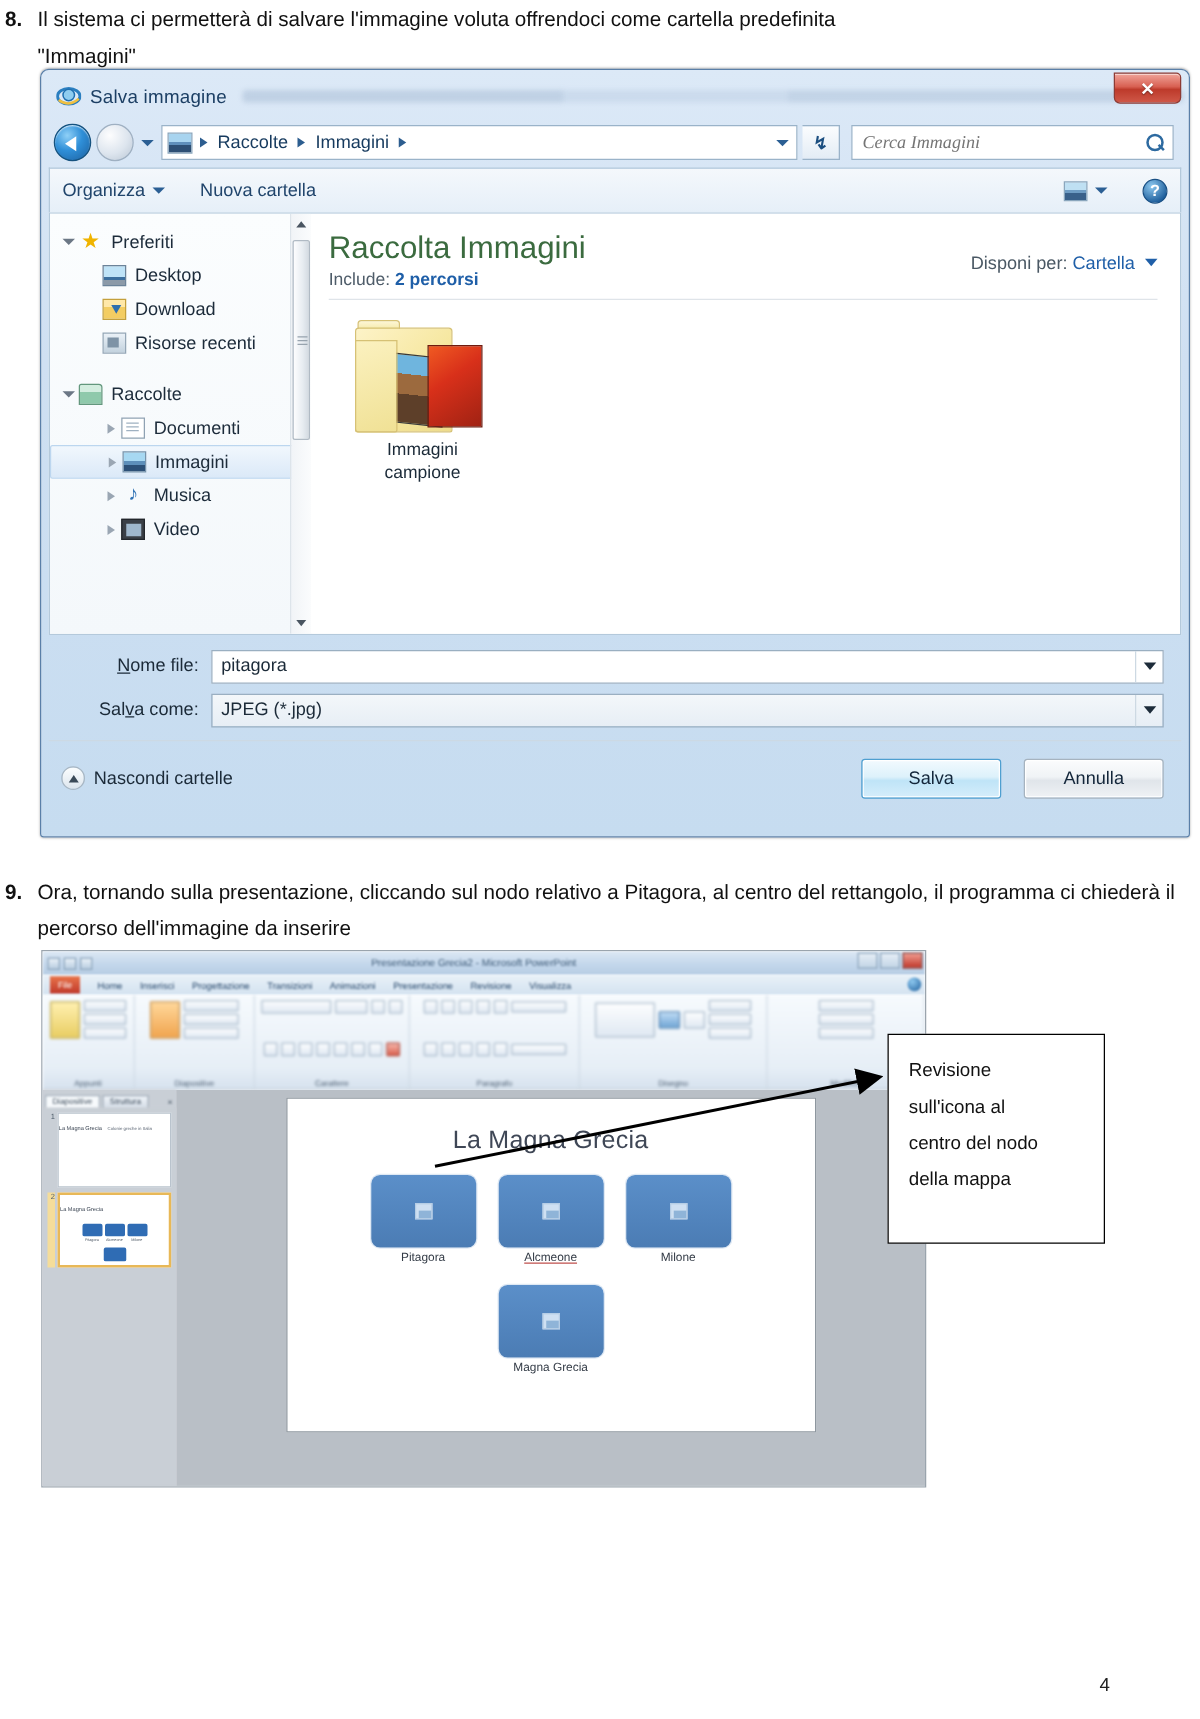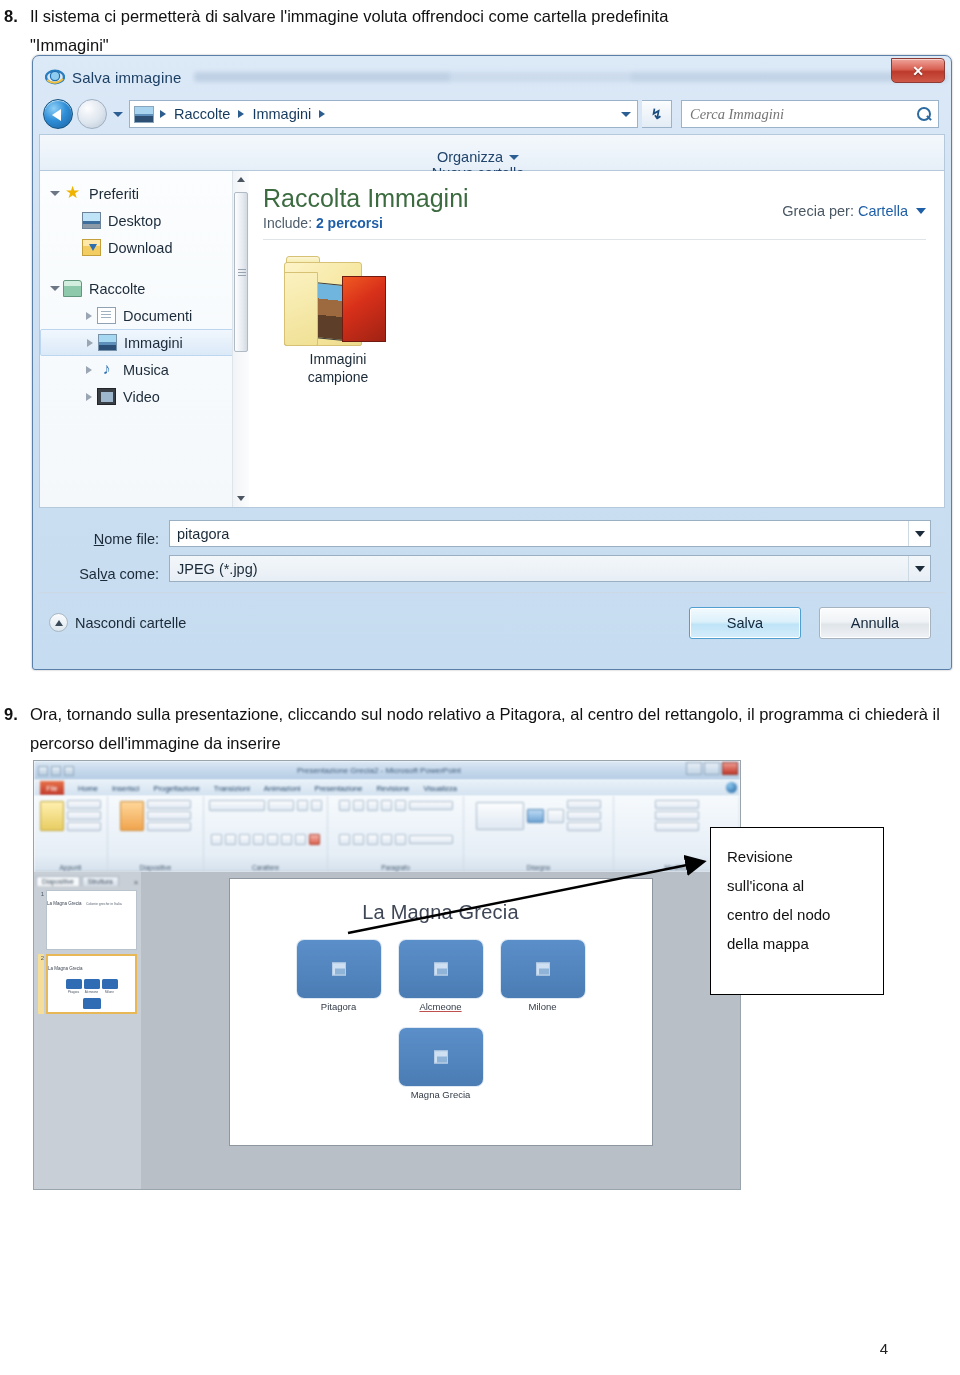--- a/index.html
+++ b/index.html
@@ -185,22 +185,21 @@
   }
 
   
   .toolbar {
     height:36px;
     margin:0 2px;
     background:linear-gradient(180deg,#f4f8fc 0%,#e6eff8 100%);
     border:1px solid #b4c9db;
     border-bottom:none;
     display:flex; align-items:center;
-    padding:14px 10px;
-    flex-direction:column;
+    padding:0 10px;
   }
   .tb-item {
     font-size:14.5px; color:#21456c;
     display:flex; align-items:center; gap:6px;
     margin-right:28px;
     white-space:nowrap;
   }
   .tb-spacer{flex:1;}
   .view-icon {
     width:19px;height:16px;
@@ -402,21 +401,21 @@
     margin-top:4px;
     font-size:14px; color:#1b2a38; line-height:18px;
   }
 
   
   .fields {
     margin:11px 2px 0 2px;
     padding:0 14px 0 0;
   }
   .field-row {
-    display:flex; align-items:flex-end;
+    display:flex; align-items:center;
     height:28px; margin-bottom:7px;
   }
   .field-label {
     width:130px; flex:0 0 130px;
     text-align:right; padding-right:10px;
     font-size:14.5px; color:#1b2a38;
   }
   .field-label u { text-decoration:underline; }
   .combo {
     flex:1; height:27px;
@@ -770,20 +769,24 @@
           <span>Preferiti</span>
         </div>
         <div class="tree-row indent">
           <span class="ti ti-desktop"></span>
           <span>Desktop</span>
         </div>
         <div class="tree-row indent">
           <span class="ti ti-dl"></span>
           <span>Download</span>
         </div>
+        <div class="tree-row indent">
+          <span class="ti ti-recent"></span>
+          <span>Risorse recenti</span>
+        </div>
 
         <div class="tree-gap"></div>
 
         <div class="tree-row">
           <span class="tw open"></span>
           <span class="ti ti-lib"></span>
           <span>Raccolte</span>
         </div>
         <div class="tree-row indent">
           <span class="tw closed"></span>
@@ -825,21 +828,21 @@
       <div class="list-pane">
         <div class="lib-head">
           <div>
             <div class="lib-title">Raccolta Immagini</div>
             <div class="lib-sub">
               <span>Include:</span>
               <b>2 percorsi</b>
             </div>
           </div>
           <div class="arrange">
-            <span>Grecia per:</span>
+            <span>Disponi per:</span>
             <span class="val">Cartella</span>
             <span class="cdn"></span>
           </div>
         </div>
         <div class="lib-rule"></div>
 
         <div class="folder-item">
           <div class="folder-ico">
             <span class="folder-tab"></span>
             <span class="folder-back"></span>

